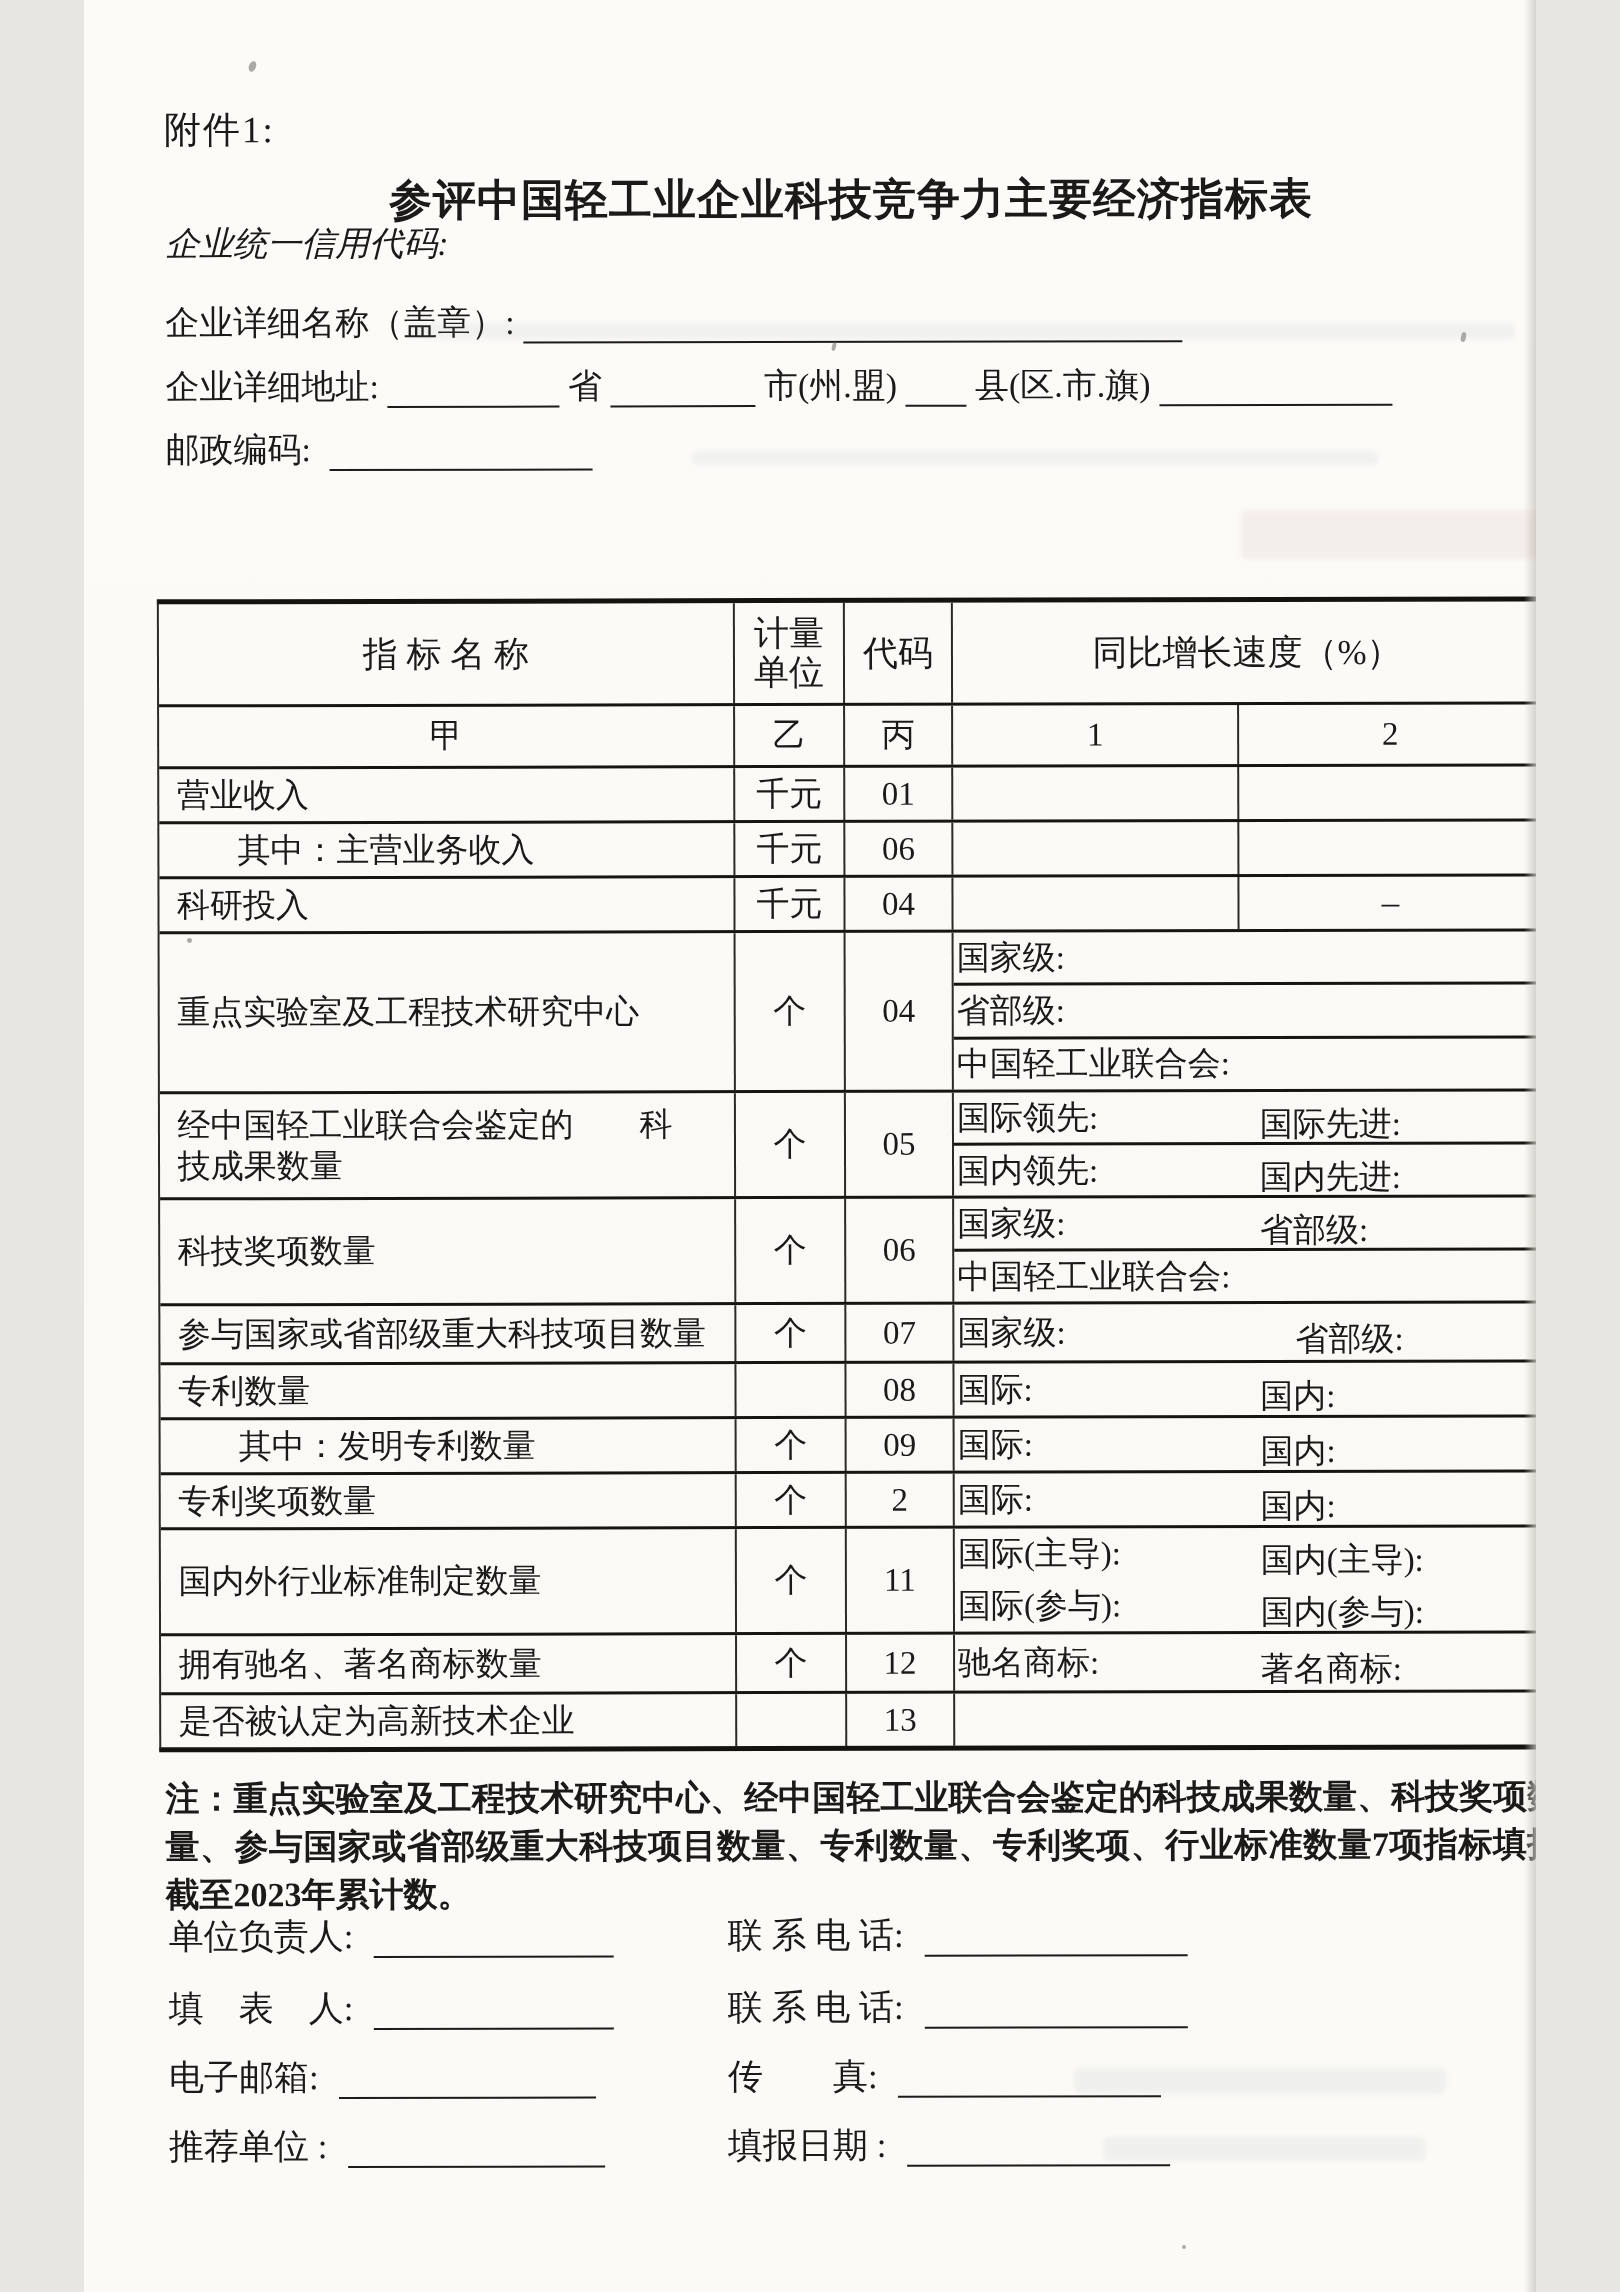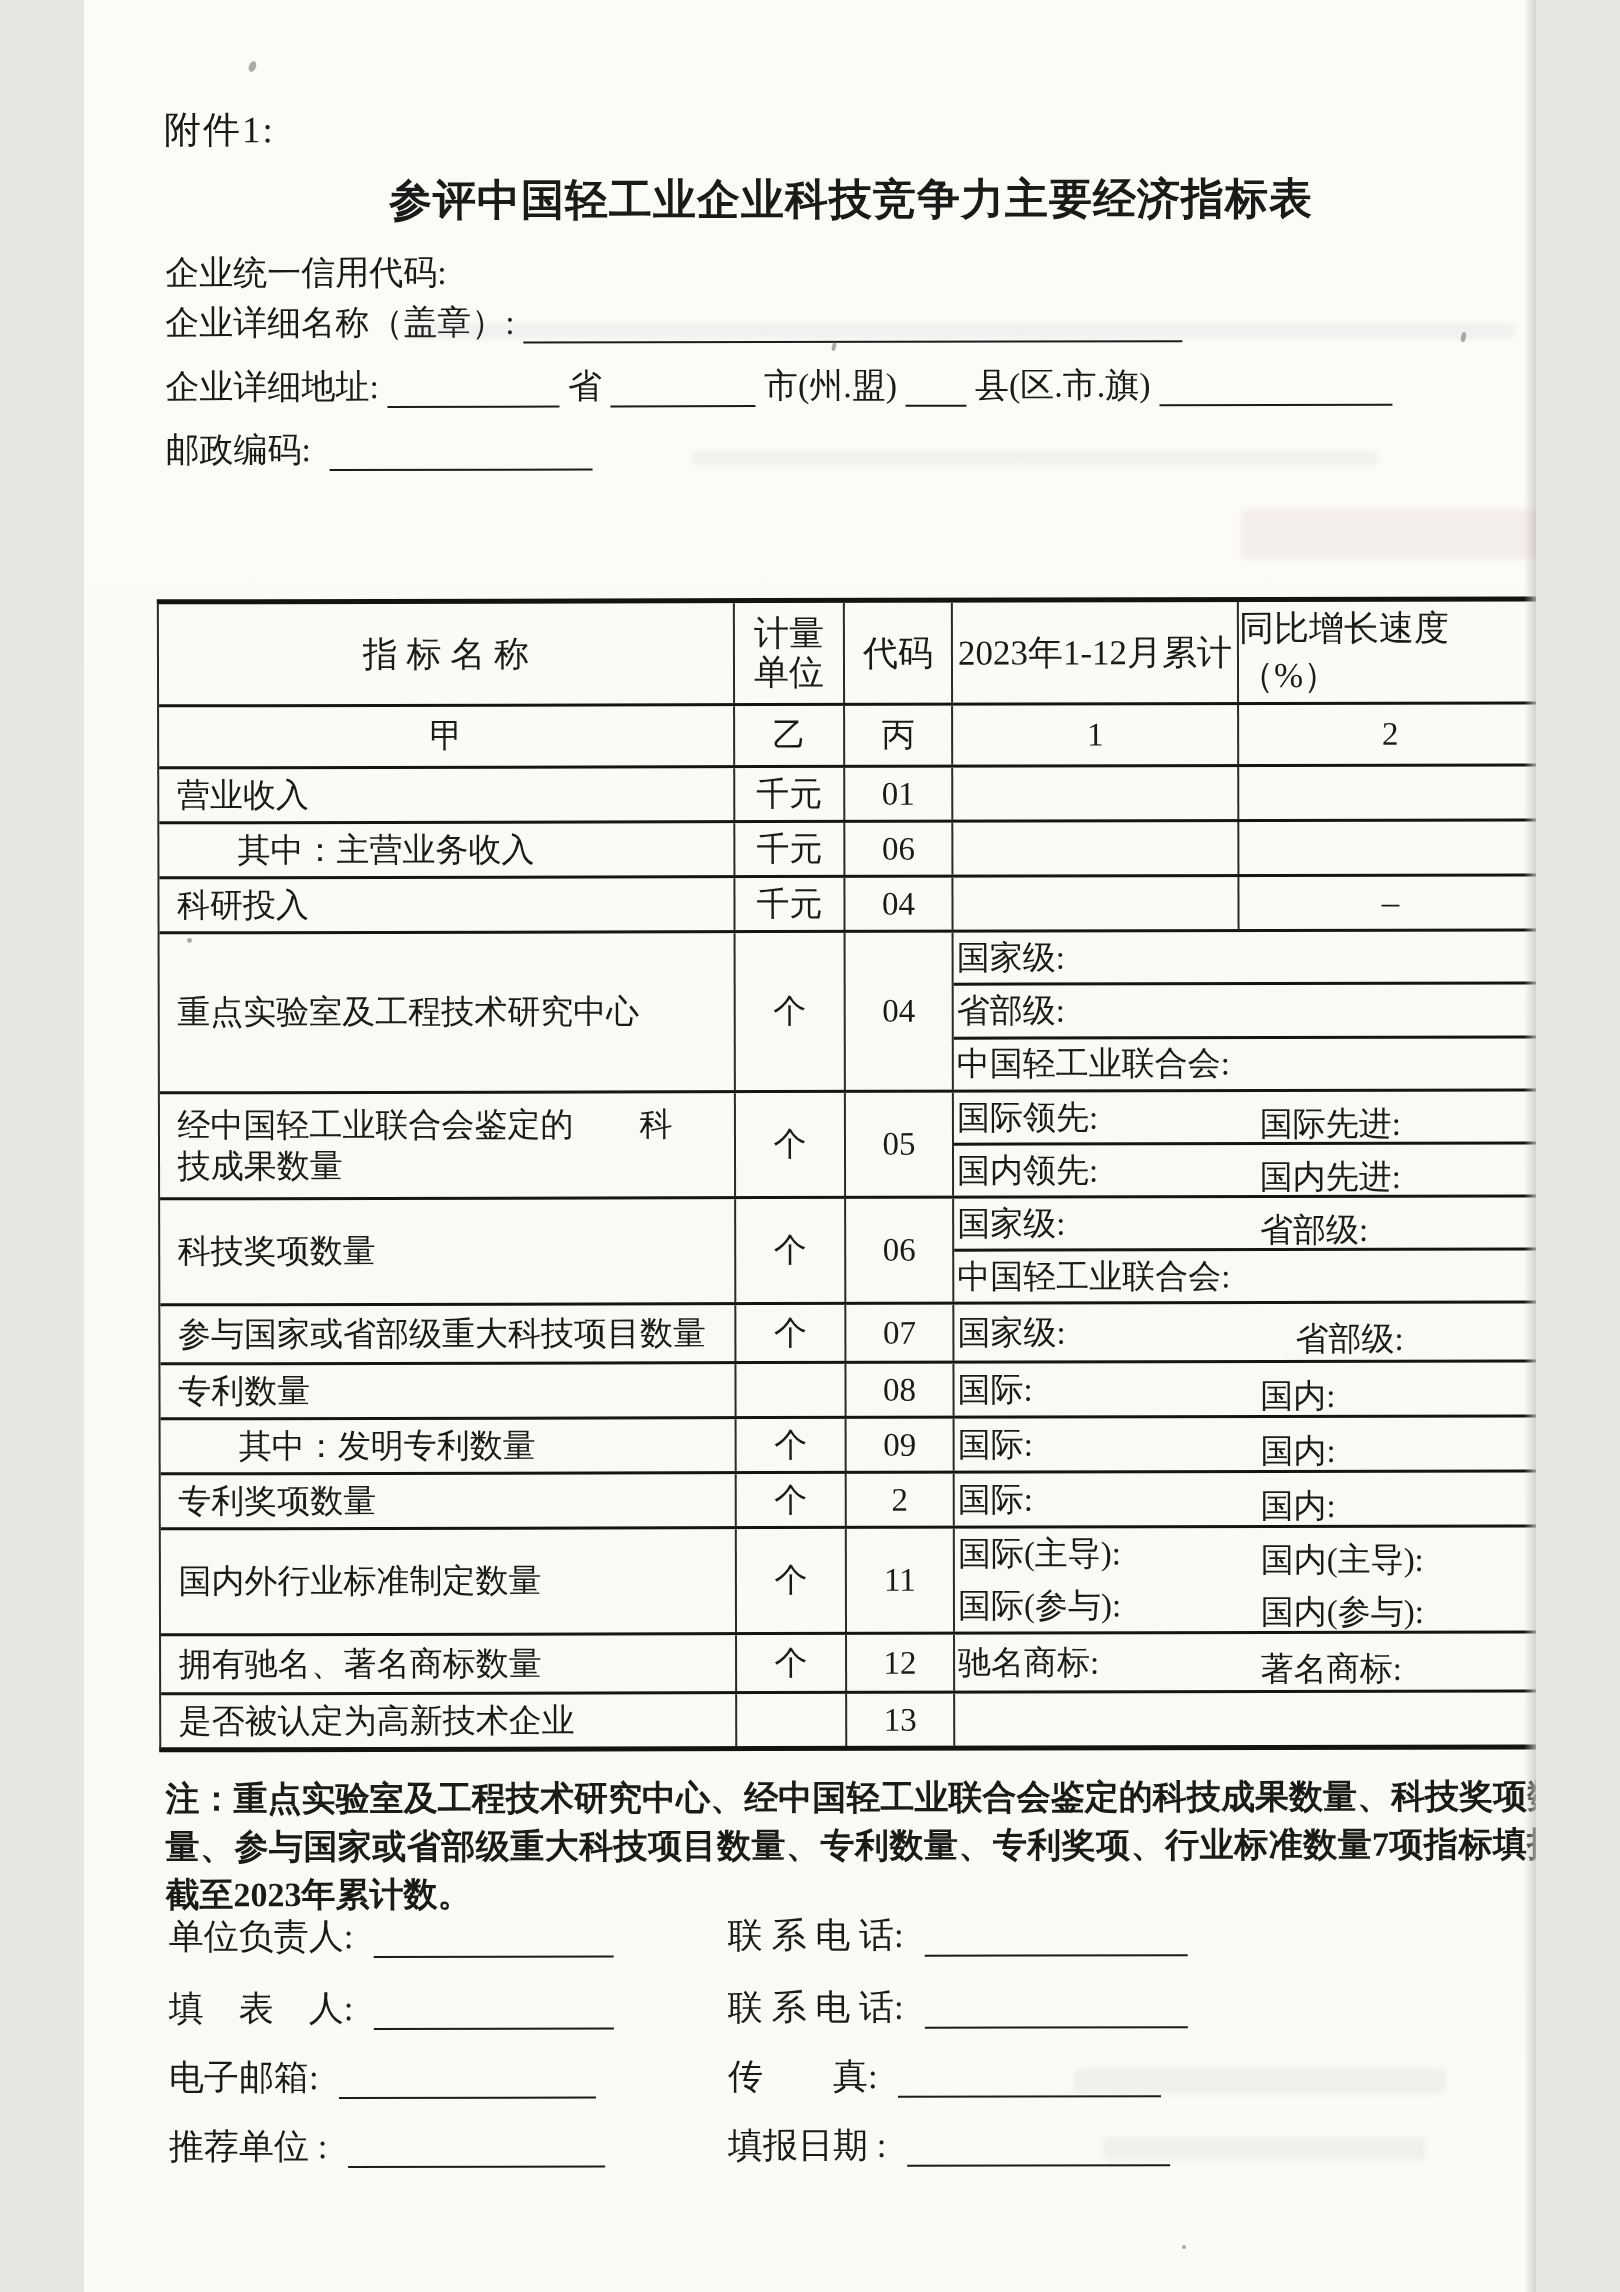--- a/index.html
+++ b/index.html
@@ -11,21 +11,21 @@
     font-family:"Liberation Serif","DejaVu Serif",serif;
     color:#1b1a18;
     overflow:hidden;
   }
   .doc{position:absolute;inset:0;transform:rotate(-0.12deg);}
   
   .attachment{position:absolute;left:82px;top:104px;font-size:37px;letter-spacing:2px;}
   .title{position:absolute;left:83px;top:171px;width:1372px;text-align:center;
          font-size:43px;font-weight:600;letter-spacing:1px;}
   .fline{position:absolute;left:83px;font-size:34px;line-height:47px;white-space:nowrap;}
-  .f-credit{top:248px;}
+  .f-credit{top:219px;font-style:italic;}
   .f-name{top:298px;}
   .f-addr{top:362px;}
   .f-postal{top:425px;text-align:right;}
   .u{display:inline-block;border-bottom:2.9px solid #1c1b19;vertical-align:-9.8px;height:35px;}
   .u-name{width:659px;}
   .u-a1{width:172px;}
   .u-a2{width:145px;}
   .u-a3{width:61px;}
   .u-a4{width:233px;}
   .u-postal{width:263px;margin-left:9.8px;}
@@ -118,21 +118,20 @@
       <span class="u u-postal"></span>
     </div>
 
     <div class="tbl">
 
       <div class="tr rh-head">
         <div class="c c1 vr">指 标 名 称</div>
         <div class="c c2 vr prewrap lh40">计量
 单位</div>
         <div class="c c3 vr">代码</div>
-        <div class="c c4 vr">2023年1-12月累计</div>
         <div class="c c5">同比增长速度（%）</div>
       </div>
 
       <div class="tr rh-letters">
         <div class="c c1 vr">甲</div>
         <div class="c c2 vr">乙</div>
         <div class="c c3 vr">丙</div>
         <div class="c c4 vr">1</div>
         <div class="c c5">2</div>
       </div>

